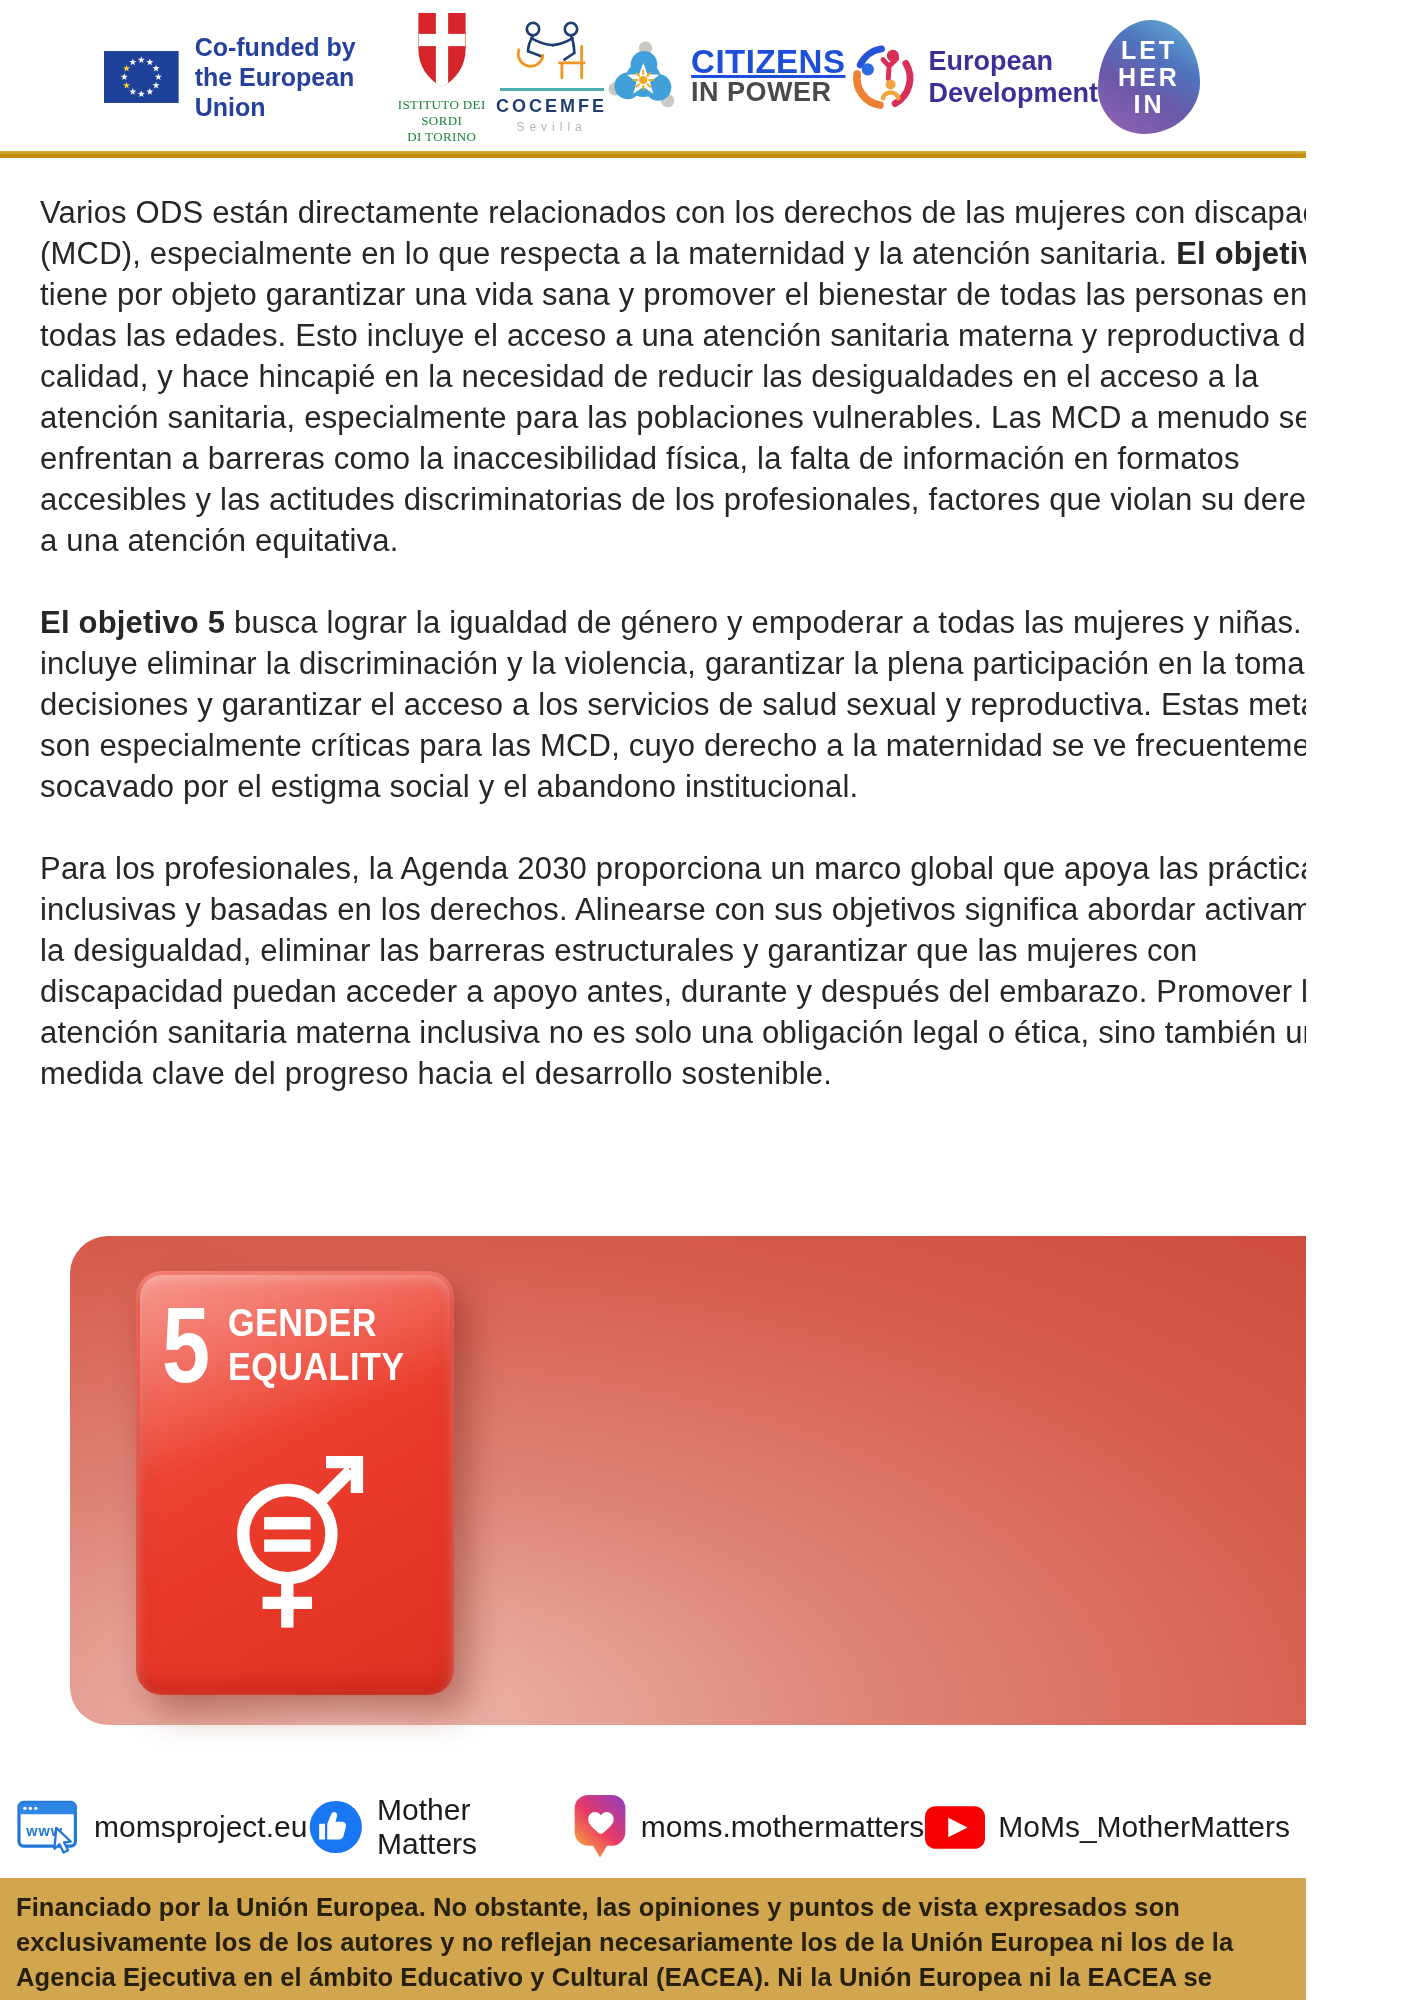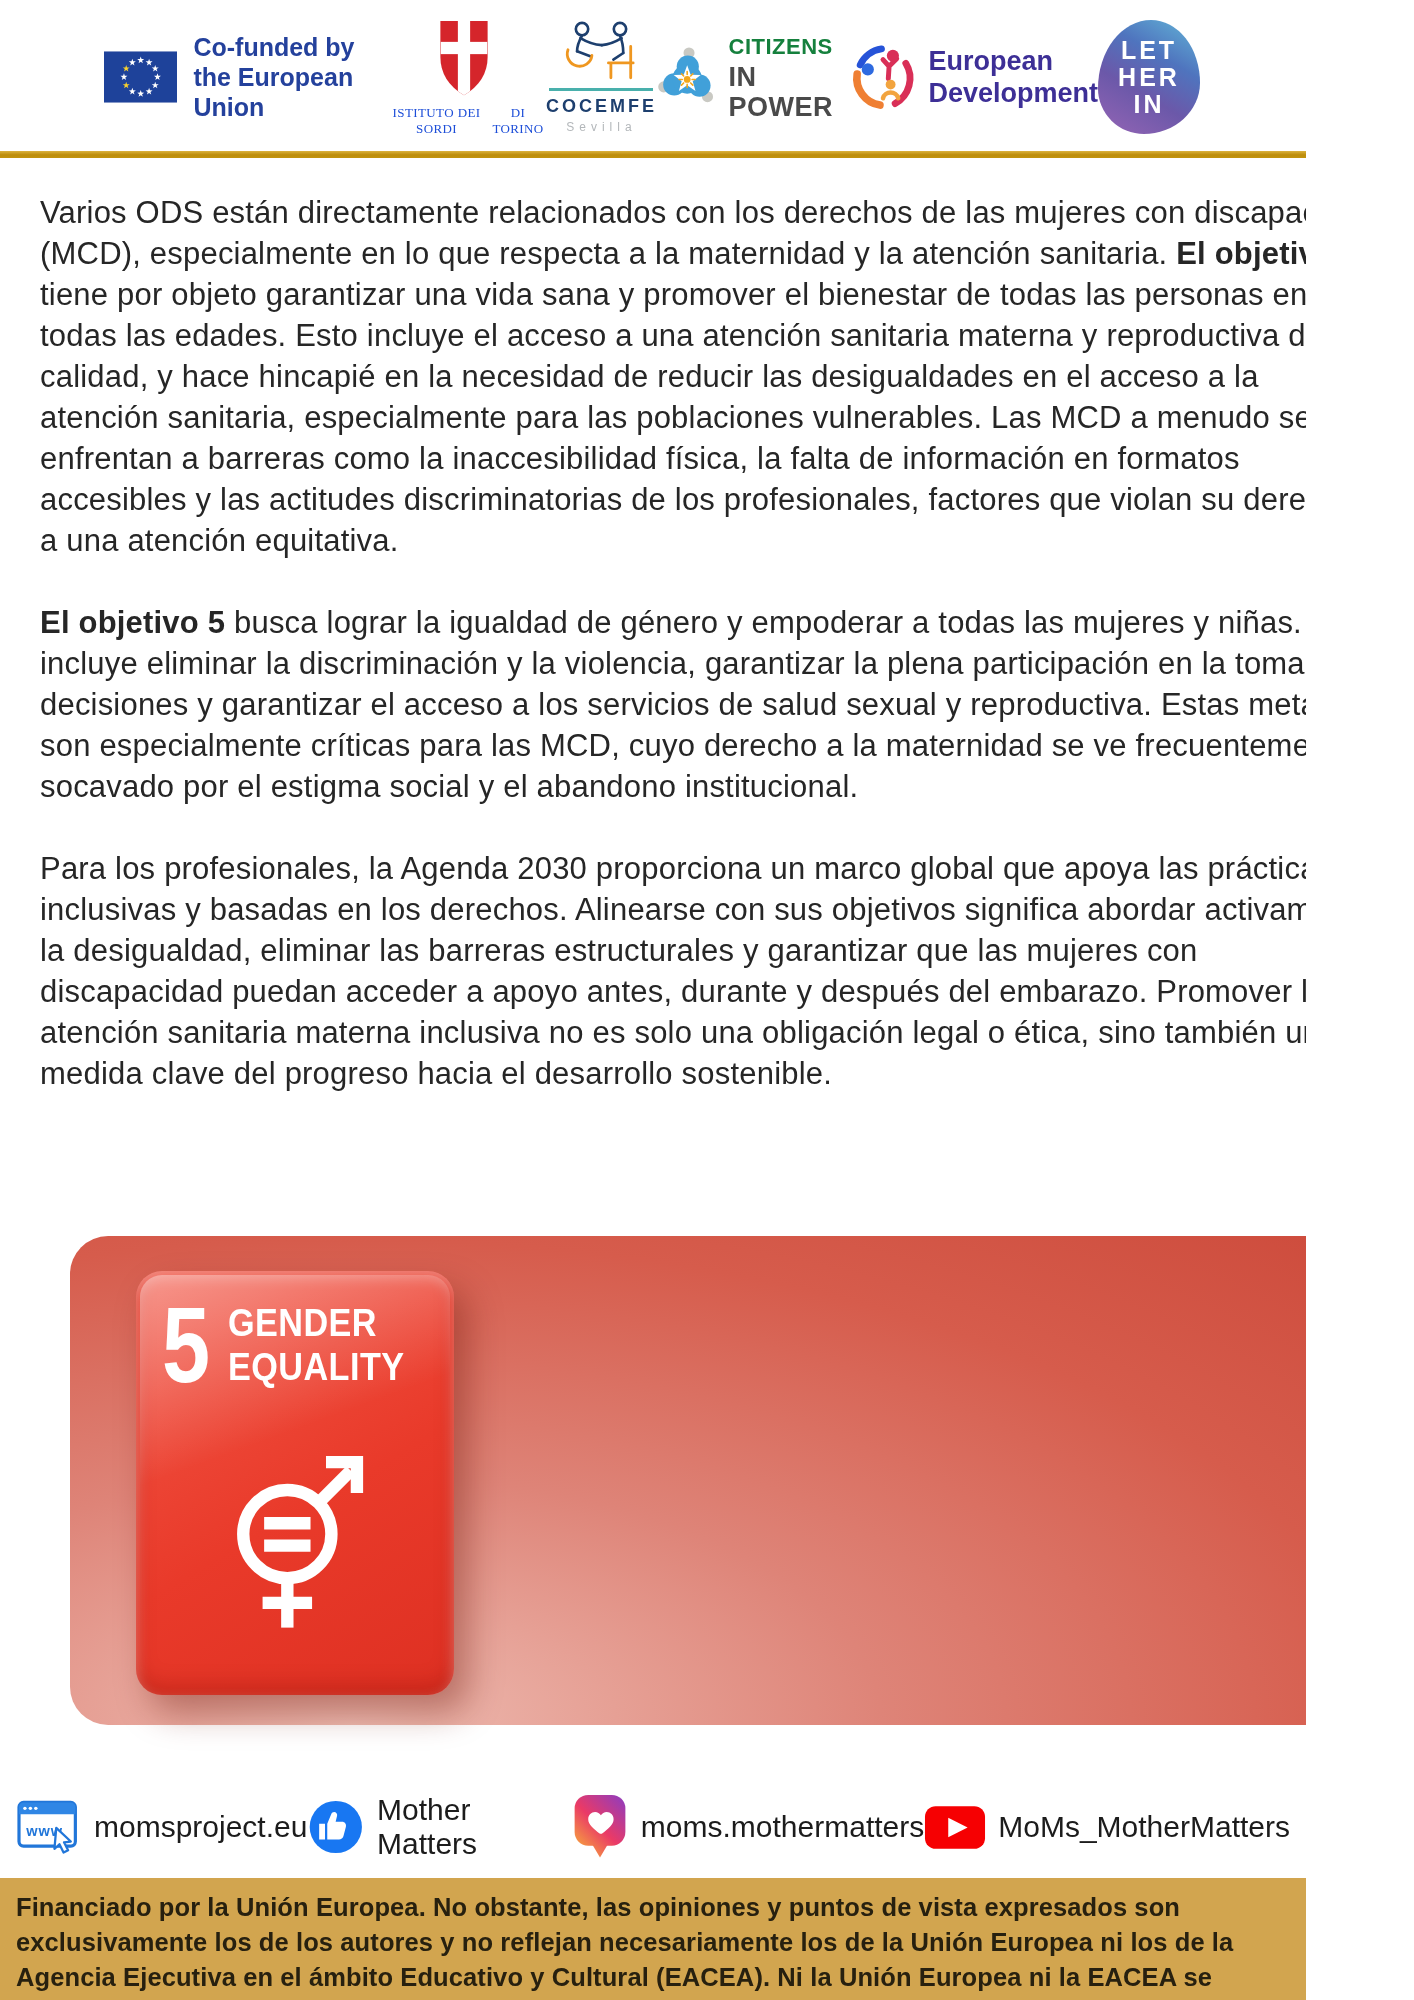--- a/index.html
+++ b/index.html
@@ -7,28 +7,28 @@
   .page{position:relative;width:1306px;height:2000px;background:#fff;overflow:hidden;}
 
   
   .logos{position:absolute;top:6px;left:0;right:0;height:142px;display:flex;align-items:center;
          justify-content:space-between;padding:0 106px 0 104px;box-sizing:border-box;}
   .logo{display:flex;align-items:center;}
   .logo-eu{gap:16px;}
   .eu-text{display:flex;flex-direction:column;font-weight:700;font-size:25px;line-height:30px;color:#24419c;}
   .logo-istituto{flex-direction:column;}
   .istituto-caption{font-family:"Liberation Serif",serif;font-size:13px;line-height:16px;letter-spacing:.4px;
-                    color:#1d4ed8;text-align:center;margin-top:6px;display:flex;flex-direction:row;}
+                    color:#15803d;text-align:center;margin-top:6px;display:flex;flex-direction:column;}
   .logo-cocemfe{flex-direction:column;}
   .cocemfe-rule{width:104px;height:3px;background:#49b0ac;margin:2px 0 5px;}
   .cocemfe-name{font-size:18px;font-weight:700;color:#1d3f6e;letter-spacing:3px;}
   .cocemfe-city{font-size:12px;color:#b3b7ba;letter-spacing:5px;margin-top:3px;text-align:right;}
   .logo-cip{gap:10px;}
   .cip-text{display:flex;flex-direction:column;font-weight:800;line-height:30px;}
-  .cip-line1{color:#15803d;font-size:22px;letter-spacing:.5px;}
+  .cip-line1{color:#1d4ed8;font-size:33px;letter-spacing:.5px;text-decoration:underline;}
   .cip-line2{color:#4a4a4a;font-size:27px;letter-spacing:.5px;}
   .logo-eudev{gap:7px;}
   .eudev-text{display:flex;flex-direction:column;font-size:27px;line-height:32px;font-weight:600;color:#3d2f96;}
   .lhi-blob{width:102px;height:114px;border-radius:52% 48% 55% 45%/60% 55% 45% 40%;
             background:linear-gradient(210deg,#63b7d8 0%,#4f74be 34%,#6b58a9 62%,#9565b5 100%);
             display:flex;flex-direction:column;justify-content:center;align-items:center;
             color:#fff;font-weight:800;}
   .lhi-blob span{font-size:25px;line-height:27px;letter-spacing:3px;}
 
   

